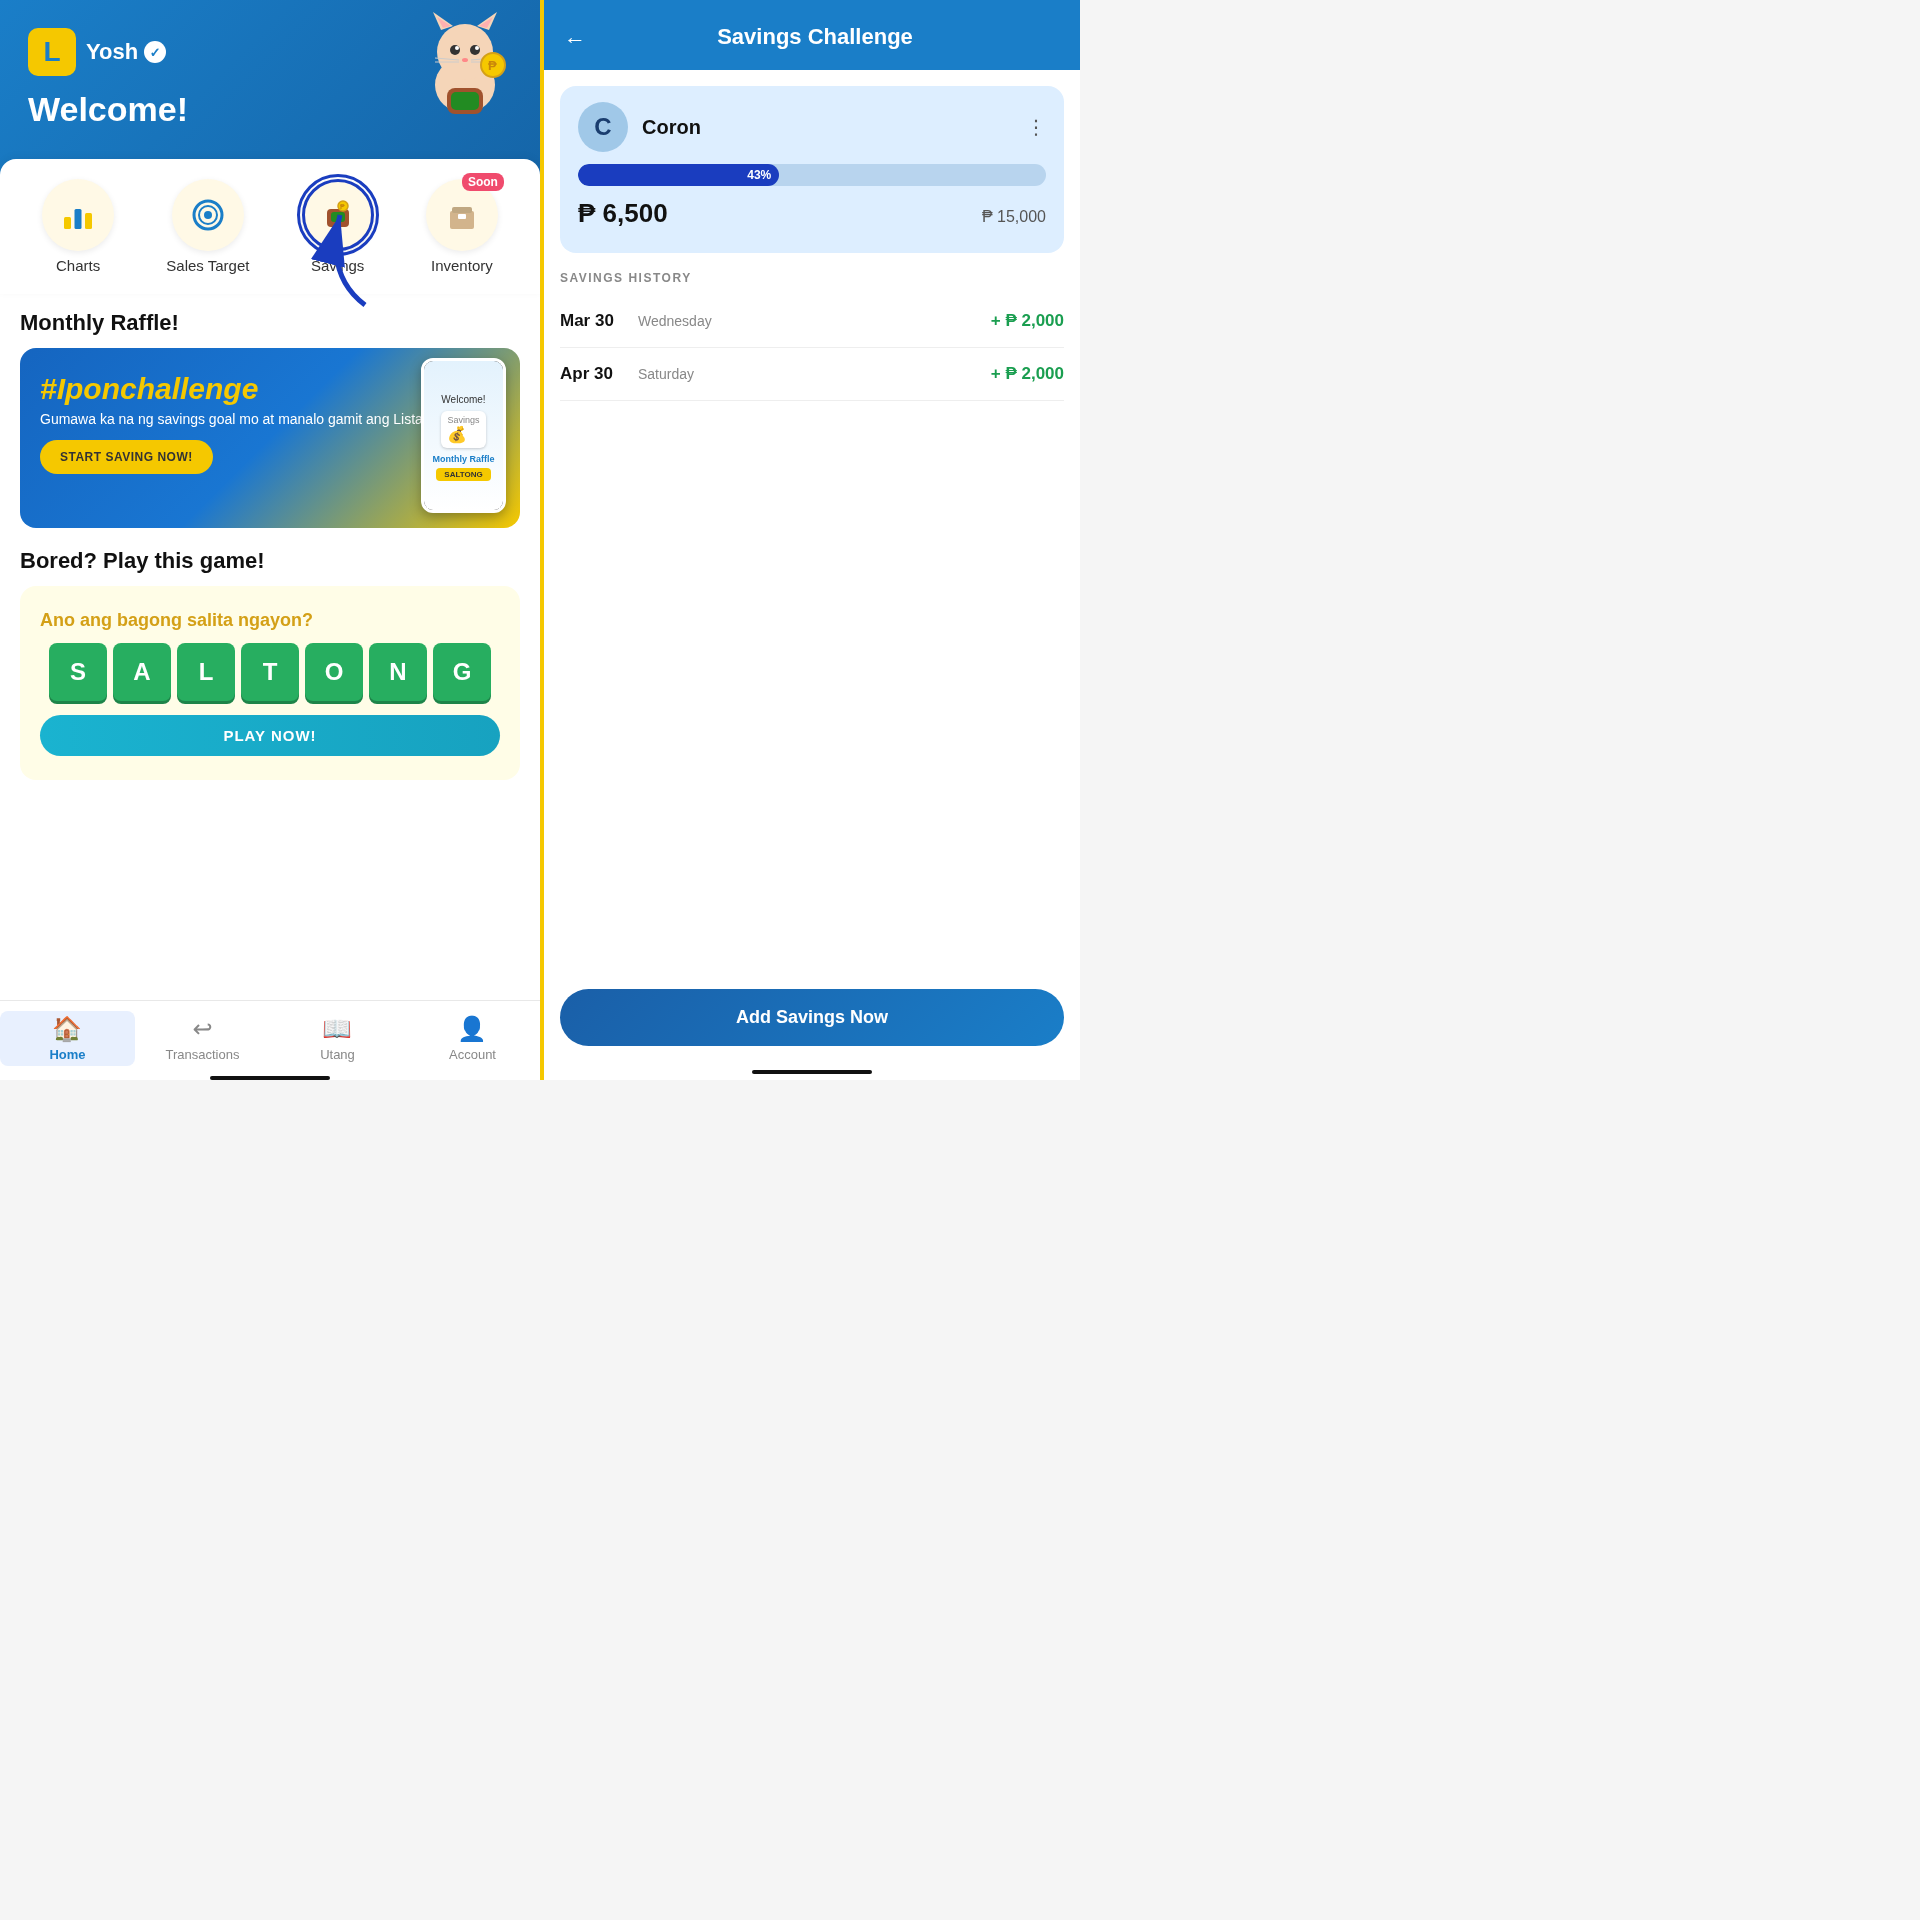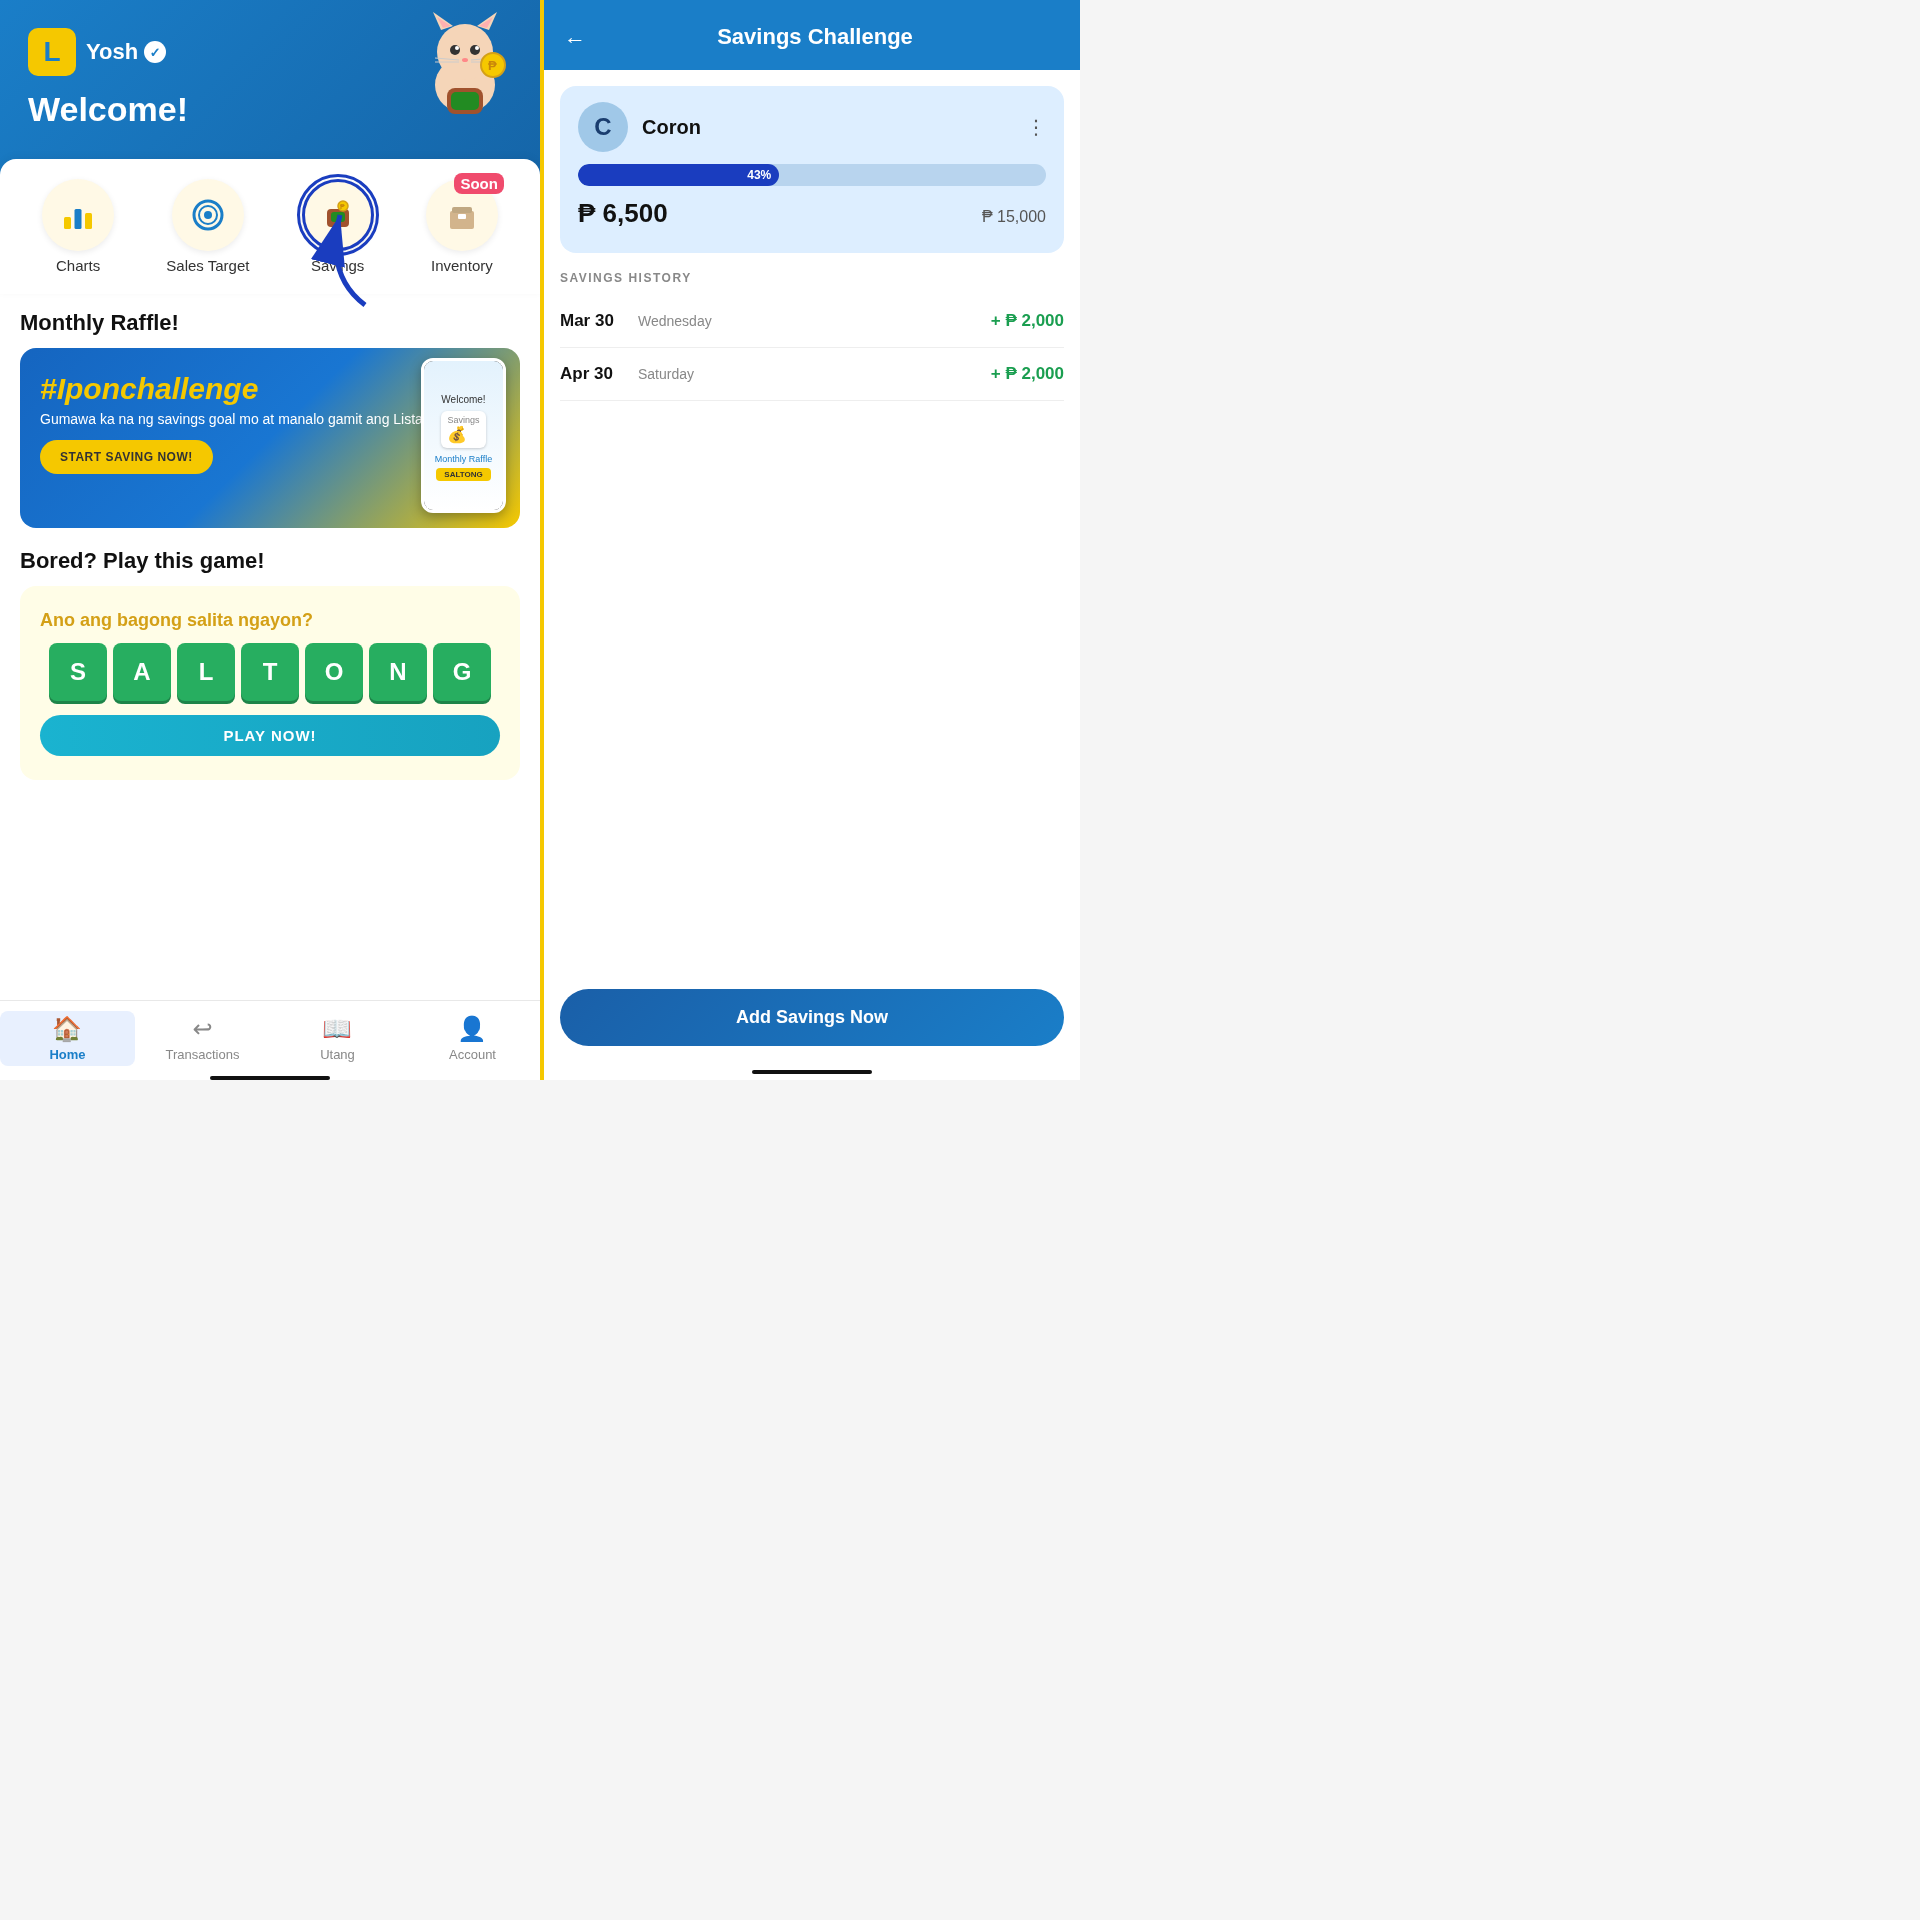--- a/index.html
+++ b/index.html
@@ -139,21 +139,21 @@
       color: #333;
       font-weight: 400;
     }
 
     .soon-badge {
       position: absolute;
       top: -6px;
       right: -6px;
       background: #f04b6d;
       color: #fff;
-      font-size: 15px;
+      font-size: 12px;
       font-weight: 700;
       padding: 2px 6px;
       border-radius: 8px;
     }
 
     
     .left-scroll {
       flex: 1;
       overflow-y: auto;
       padding: 16px 20px;
@@ -674,21 +674,21 @@
         <button class="start-btn">START SAVING NOW!</button>
       </div>
 
       <div class="phone-mock">
         <div class="phone-screen">
           <div style="font-size:10px;color:#333;text-align:center;padding:4px;">Welcome!</div>
           <div style="background:#fff;border-radius:6px;padding:4px 6px;margin:2px;box-shadow:0 1px 3px rgba(0,0,0,0.2);">
             <div style="font-size:9px;color:#888;">Savings</div>
             <div style="font-size:16px;">💰</div>
           </div>
-          <div style="font-size:9px;color:#1a7ec8;font-weight:400;margin-top:4px;">Monthly Raffle</div>
+          <div style="font-size:9px;color:#1a7ec8;font-weight:700;margin-top:4px;">Monthly Raffle</div>
           <div style="background:#f5c800;border-radius:4px;padding:2px 8px;margin-top:4px;font-size:8px;font-weight:700;color:#333;">SALTONG</div>
         </div>
       </div>
     </div>
 
     <div class="section-title">Bored? Play this game!</div>
     <div class="game-section">
       <div class="game-question">Ano ang bagong salita ngayon?</div>
       <div class="word-tiles">
         <div class="tile">S</div>

